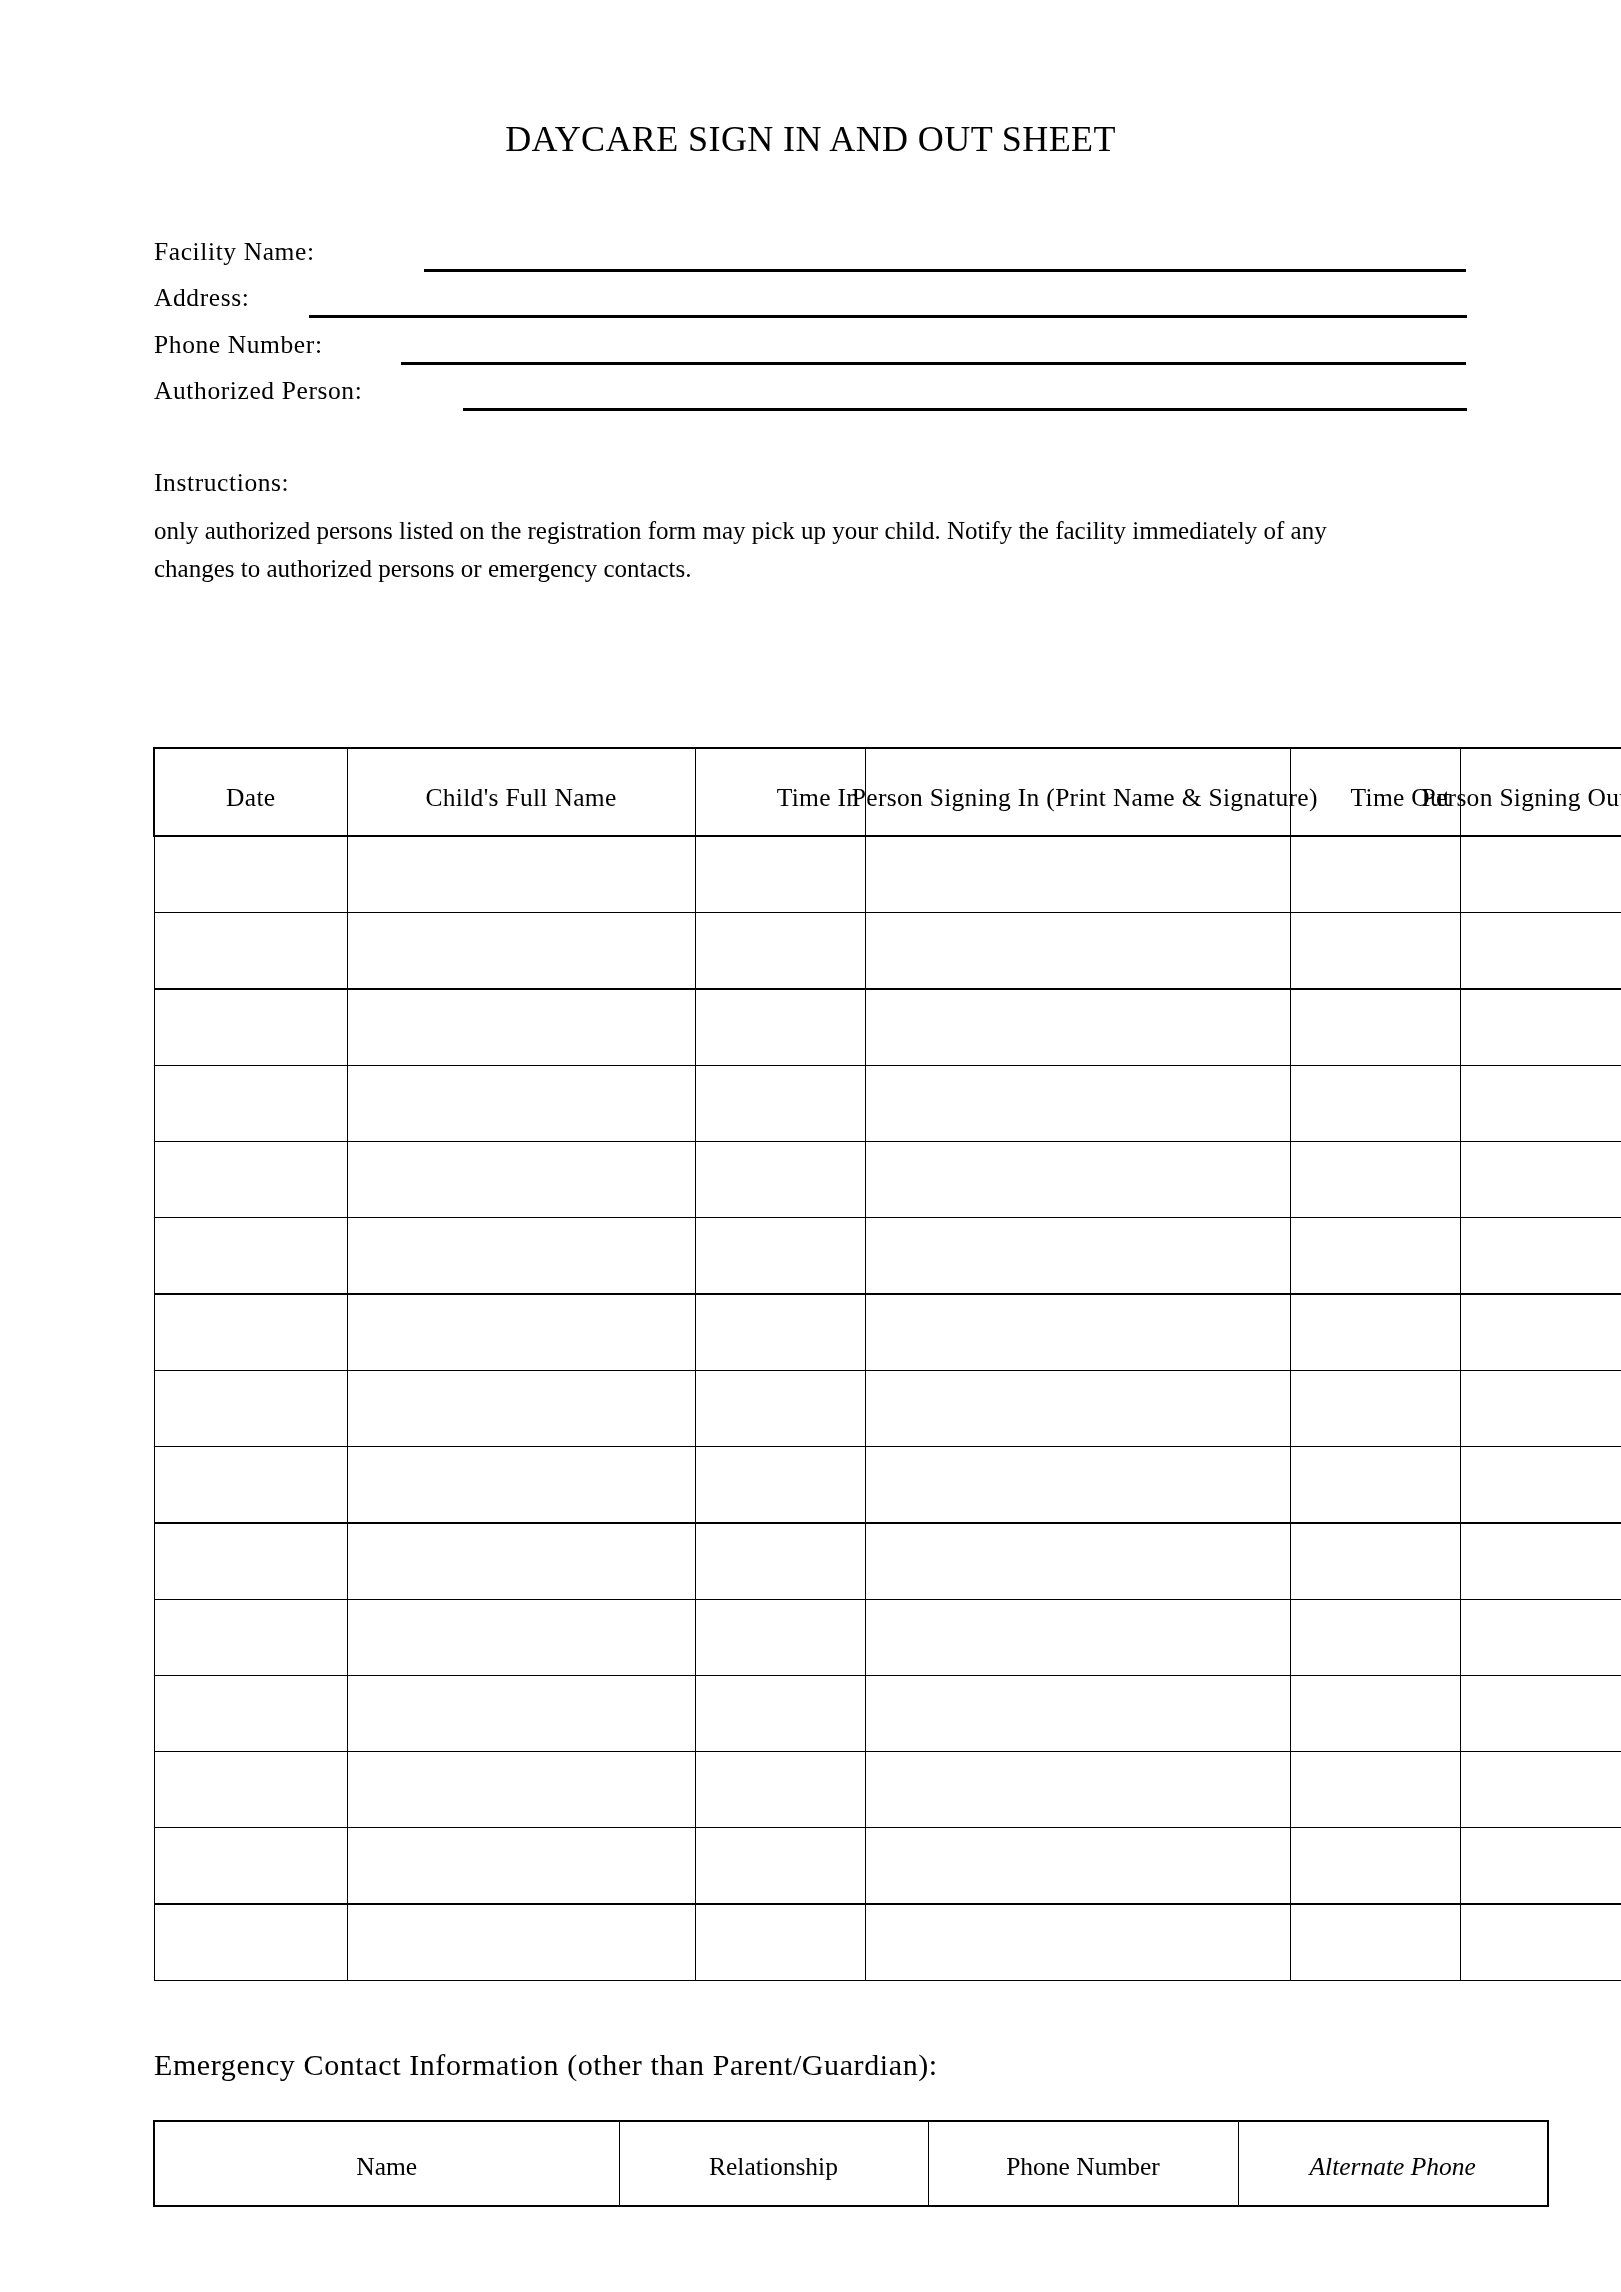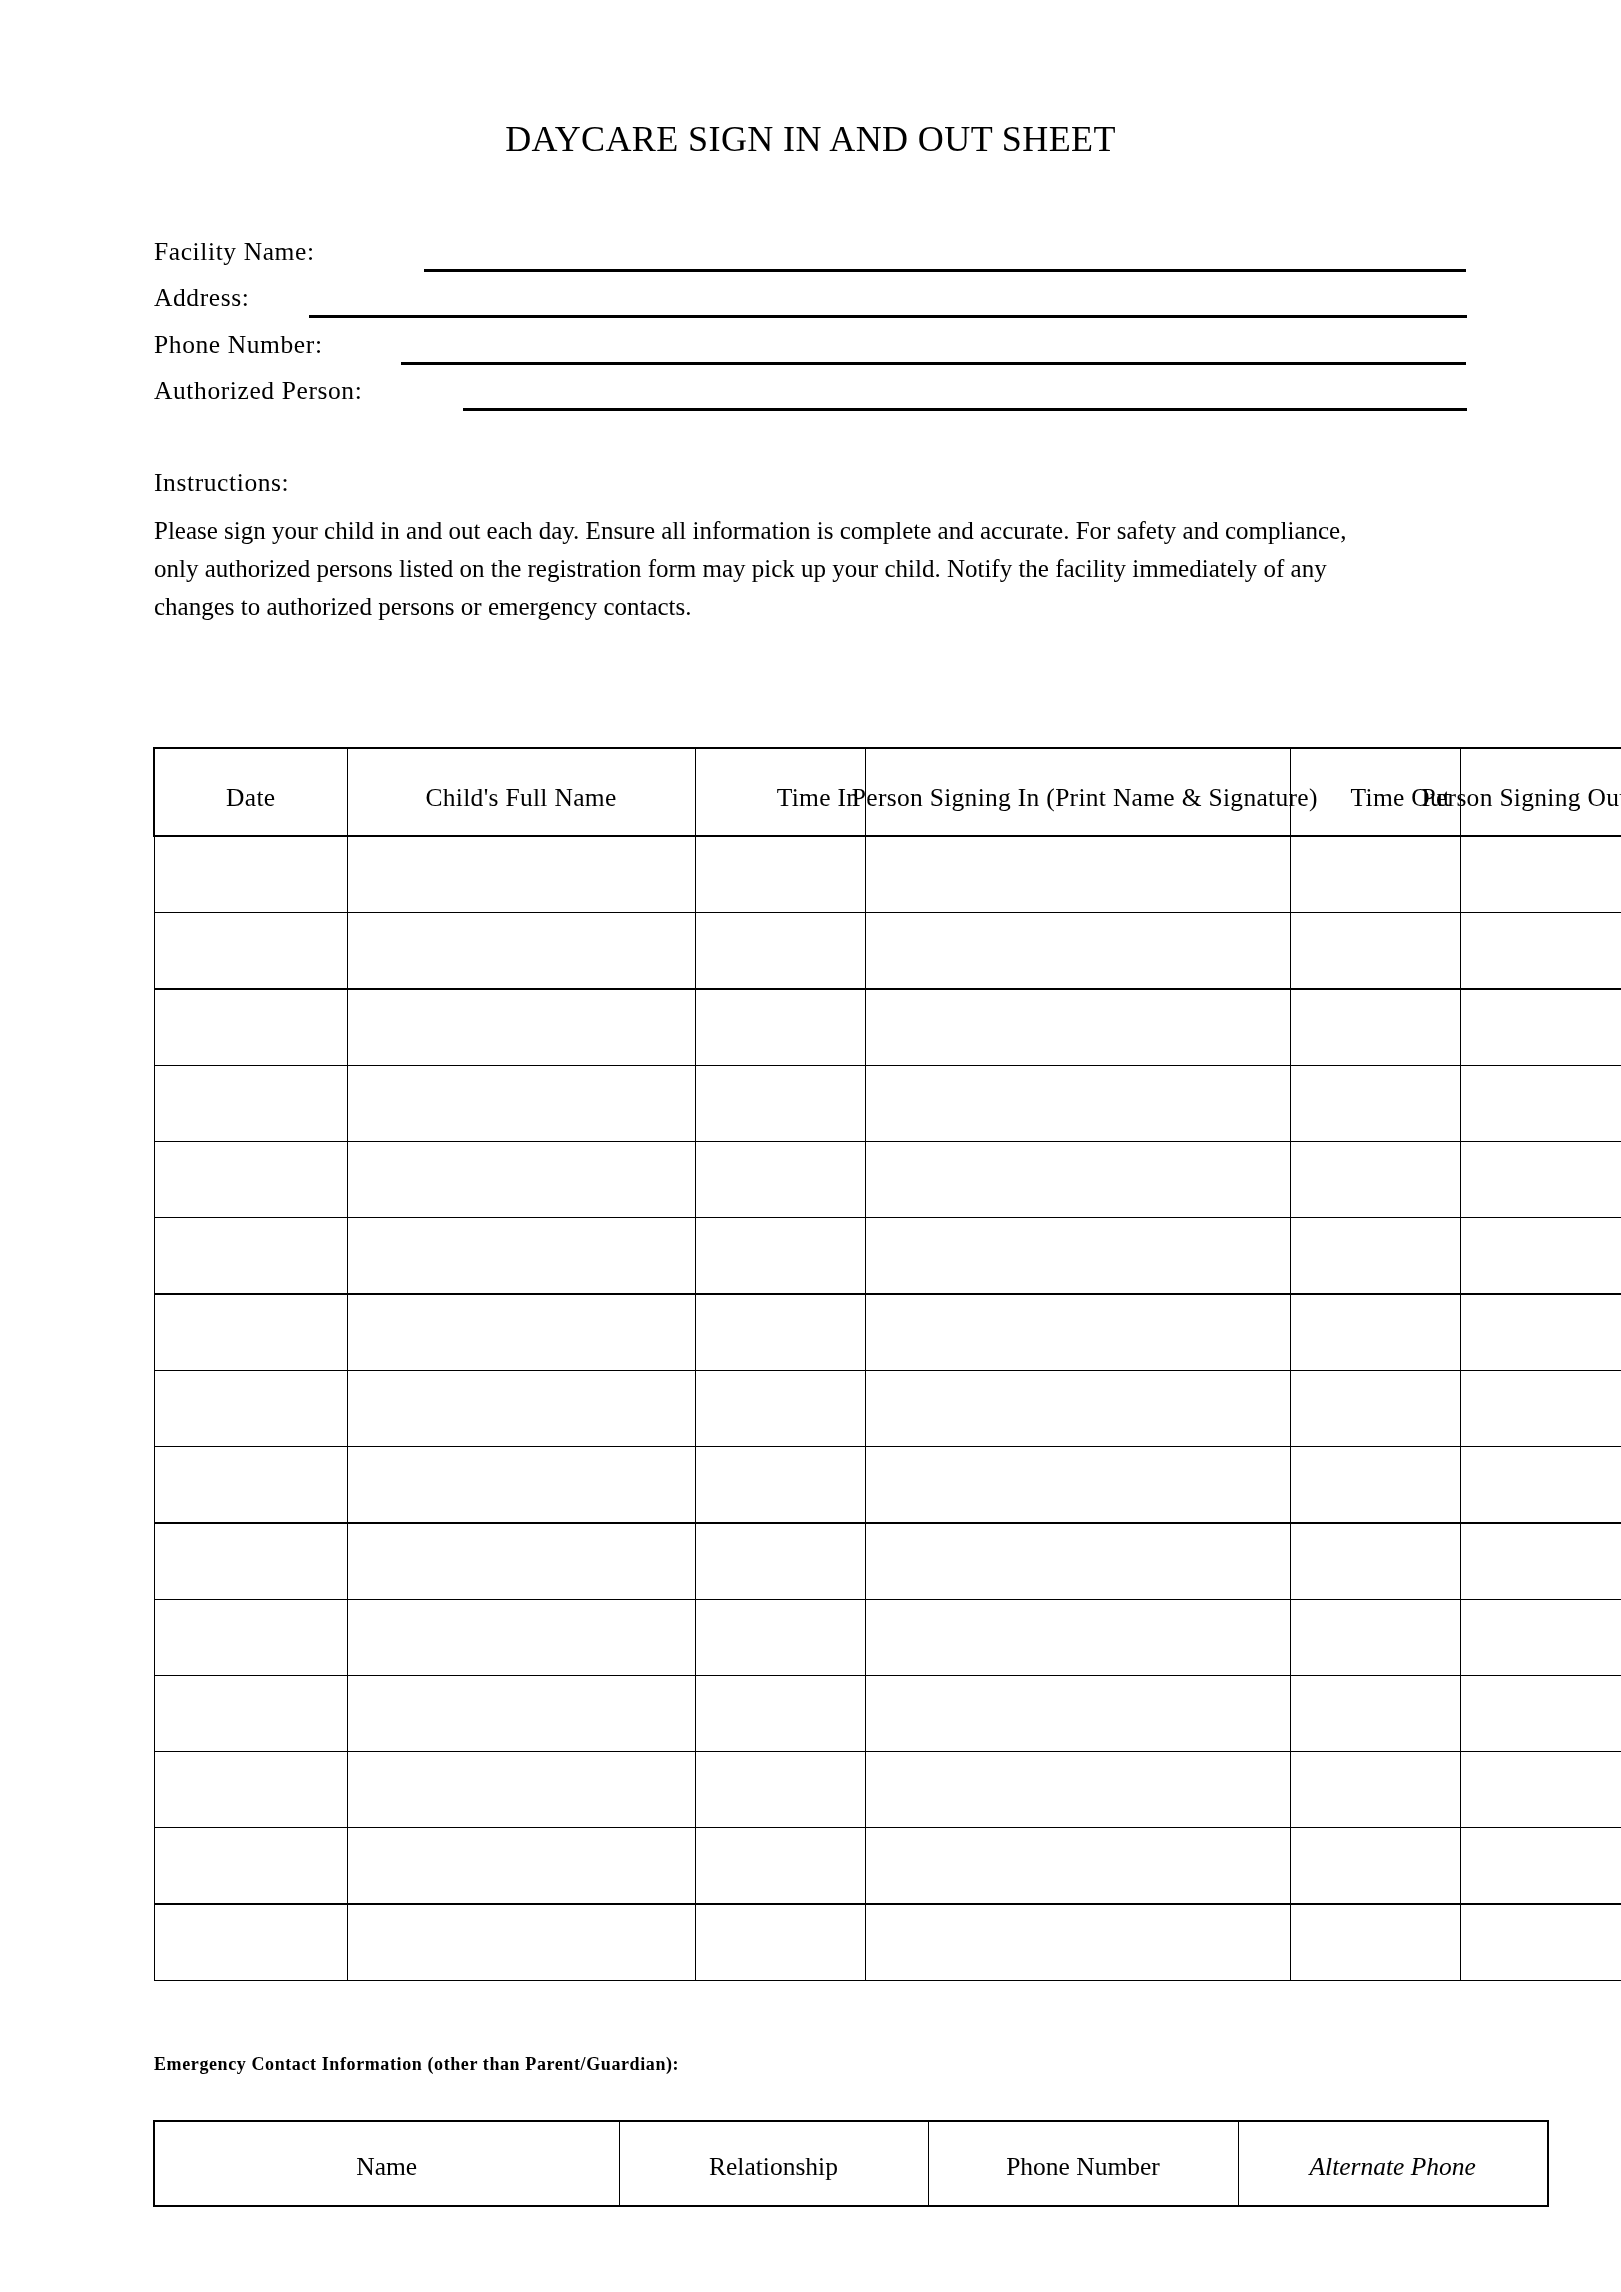--- a/index.html
+++ b/index.html
@@ -31,21 +31,21 @@
   }
   .main-table thead th {
     height: 74px; font-weight: normal; font-size: 25.5px; text-align: center;
     border-top: 2.9px solid #000; border-bottom: 2.9px solid #000;
     vertical-align: middle; padding-top: 12px; letter-spacing: 0.3px;
   }
   .main-table thead th:first-child { border-left: 2.9px solid #000; }
   .main-table tbody td { height: 75px; }
   .main-table tbody tr.thick td { border-bottom: 2.5px solid #000; }
 
-  .emerg-label { left: 154px; top: 2049px; font-size: 18px; letter-spacing: 0.6px; line-height: 31px; font-weight: bold; }
+  .emerg-label { left: 154px; top: 2049px; font-size: 30px; letter-spacing: 0.6px; line-height: 31px; }
   .emerg-table {
     position: absolute; left: 153px; top: 2120px; width: 1393px;
     border-collapse: collapse; table-layout: fixed;
   }
   .emerg-table th {
     height: 74px; border: 1.5px solid #000; font-weight: normal; font-size: 25.5px;
     text-align: center; vertical-align: middle; padding-top: 8px;
   }
   .emerg-table th:first-child { border-left: 2.9px solid #000; }
   .emerg-table th:last-child { border-right: 2.9px solid #000; font-style: italic; }
@@ -65,21 +65,20 @@
 
   <div class="abs field-label" style="top:329px">Phone Number:</div>
   <div class="field-line" style="left:401px; width:1065px; top:362px;"></div>
 
   <div class="abs field-label" style="top:375px">Authorized Person:</div>
   <div class="field-line" style="left:463px; width:1004px; top:408px;"></div>
 </div>
 
 <div class="abs instr-label">Instructions:</div>
 <div class="instr-body">
-  <span>Please sign your child in and out each day. Ensure all information is complete and accurate. For safety and compliance,</span>
   <span>only authorized persons listed on the registration form may pick up your child. Notify the facility immediately of any</span>
   <span>changes to authorized persons or emergency contacts.</span>
 </div>
 
 <table class="main-table">
   <colgroup>
     <col style="width:193px">
     <col style="width:348px">
     <col style="width:170px">
     <col style="width:425px">

